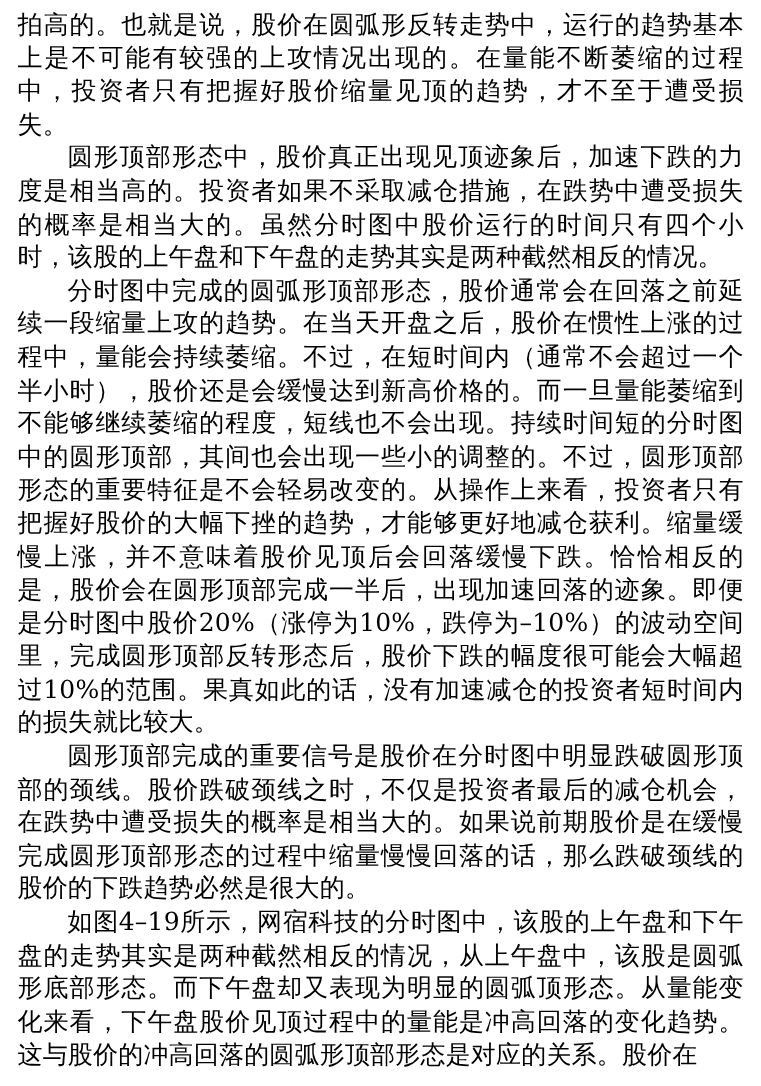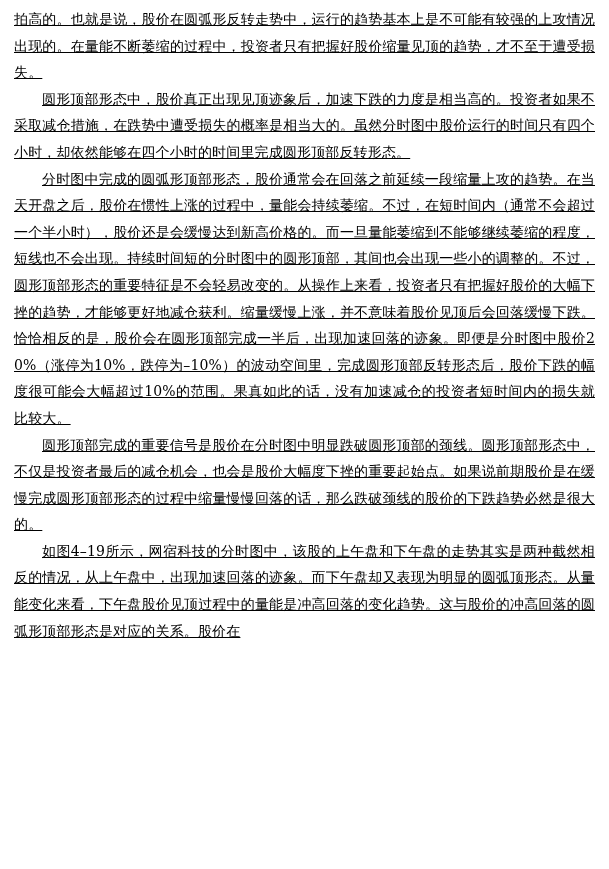--- a/index.html
+++ b/index.html
@@ -15,36 +15,35 @@
     overflow: hidden;
   }
   #page {
     width: 609px;
     height: 869px;
     box-sizing: border-box;
     padding: 6px 14px 0 14px;
     position: relative;
   }
   .para {
-    font-size: 14px;
+    font-size: 20px;
     line-height: 26.6px;
     text-align: justify;
     text-justify: inter-ideograph;
     margin: 0;
     letter-spacing: 0.15px;
     white-space: pre-wrap;
     word-break: break-all;
-    text-decoration: underline;
   }
   .indent {
     text-indent: 2em;
   }
 </style>
 </head>
 <body>
 
 <div id="page">
   <p class="para">拍高的。也就是说，股价在圆弧形反转走势中，运行的趋势基本上是不可能有较强的上攻情况出现的。在量能不断萎缩的过程中，投资者只有把握好股价缩量见顶的趋势，才不至于遭受损失。</p>
-  <p class="para indent">圆形顶部形态中，股价真正出现见顶迹象后，加速下跌的力度是相当高的。投资者如果不采取减仓措施，在跌势中遭受损失的概率是相当大的。虽然分时图中股价运行的时间只有四个小时，却依然能够在四个小时的时间里完成圆形顶部反转形态。</p>
+  <p class="para indent">圆形顶部形态中，股价真正出现见顶迹象后，加速下跌的力度是相当高的。投资者如果不采取减仓措施，在跌势中遭受损失的概率是相当大的。虽然分时图中股价运行的时间只有四个小时，该股的上午盘和下午盘的走势其实是两种截然相反的情况。</p>
   <p class="para indent">分时图中完成的圆弧形顶部形态，股价通常会在回落之前延续一段缩量上攻的趋势。在当天开盘之后，股价在惯性上涨的过程中，量能会持续萎缩。不过，在短时间内（通常不会超过一个半小时），股价还是会缓慢达到新高价格的。而一旦量能萎缩到不能够继续萎缩的程度，短线也不会出现。持续时间短的分时图中的圆形顶部，其间也会出现一些小的调整的。不过，圆形顶部形态的重要特征是不会轻易改变的。从操作上来看，投资者只有把握好股价的大幅下挫的趋势，才能够更好地减仓获利。缩量缓慢上涨，并不意味着股价见顶后会回落缓慢下跌。恰恰相反的是，股价会在圆形顶部完成一半后，出现加速回落的迹象。即便是分时图中股价20%（涨停为10%，跌停为–10%）的波动空间里，完成圆形顶部反转形态后，股价下跌的幅度很可能会大幅超过10%的范围。果真如此的话，没有加速减仓的投资者短时间内的损失就比较大。</p>
-  <p class="para indent">圆形顶部完成的重要信号是股价在分时图中明显跌破圆形顶部的颈线。圆形顶部形态中，不仅是投资者最后的减仓机会，也会是股价大幅度下挫的重要起始点。如果说前期股价是在缓慢完成圆形顶部形态的过程中缩量慢慢回落的话，那么跌破颈线的股价的下跌趋势必然是很大的。</p>
-  <p class="para indent">如图4–19所示，网宿科技的分时图中，该股的上午盘和下午盘的走势其实是两种截然相反的情况，从上午盘中，出现加速回落的迹象。而下午盘却又表现为明显的圆弧顶形态。从量能变化来看，下午盘股价见顶过程中的量能是冲高回落的变化趋势。这与股价的冲高回落的圆弧形顶部形态是对应的关系。股价在</p>
+  <p class="para indent">圆形顶部完成的重要信号是股价在分时图中明显跌破圆形顶部的颈线。股价跌破颈线之时，不仅是投资者最后的减仓机会，在跌势中遭受损失的概率是相当大的。如果说前期股价是在缓慢完成圆形顶部形态的过程中缩量慢慢回落的话，那么跌破颈线的股价的下跌趋势必然是很大的。</p>
+  <p class="para indent">如图4–19所示，网宿科技的分时图中，该股的上午盘和下午盘的走势其实是两种截然相反的情况，从上午盘中，该股是圆弧形底部形态。而下午盘却又表现为明显的圆弧顶形态。从量能变化来看，下午盘股价见顶过程中的量能是冲高回落的变化趋势。这与股价的冲高回落的圆弧形顶部形态是对应的关系。股价在</p>
 </div>
 
 </body></html>

